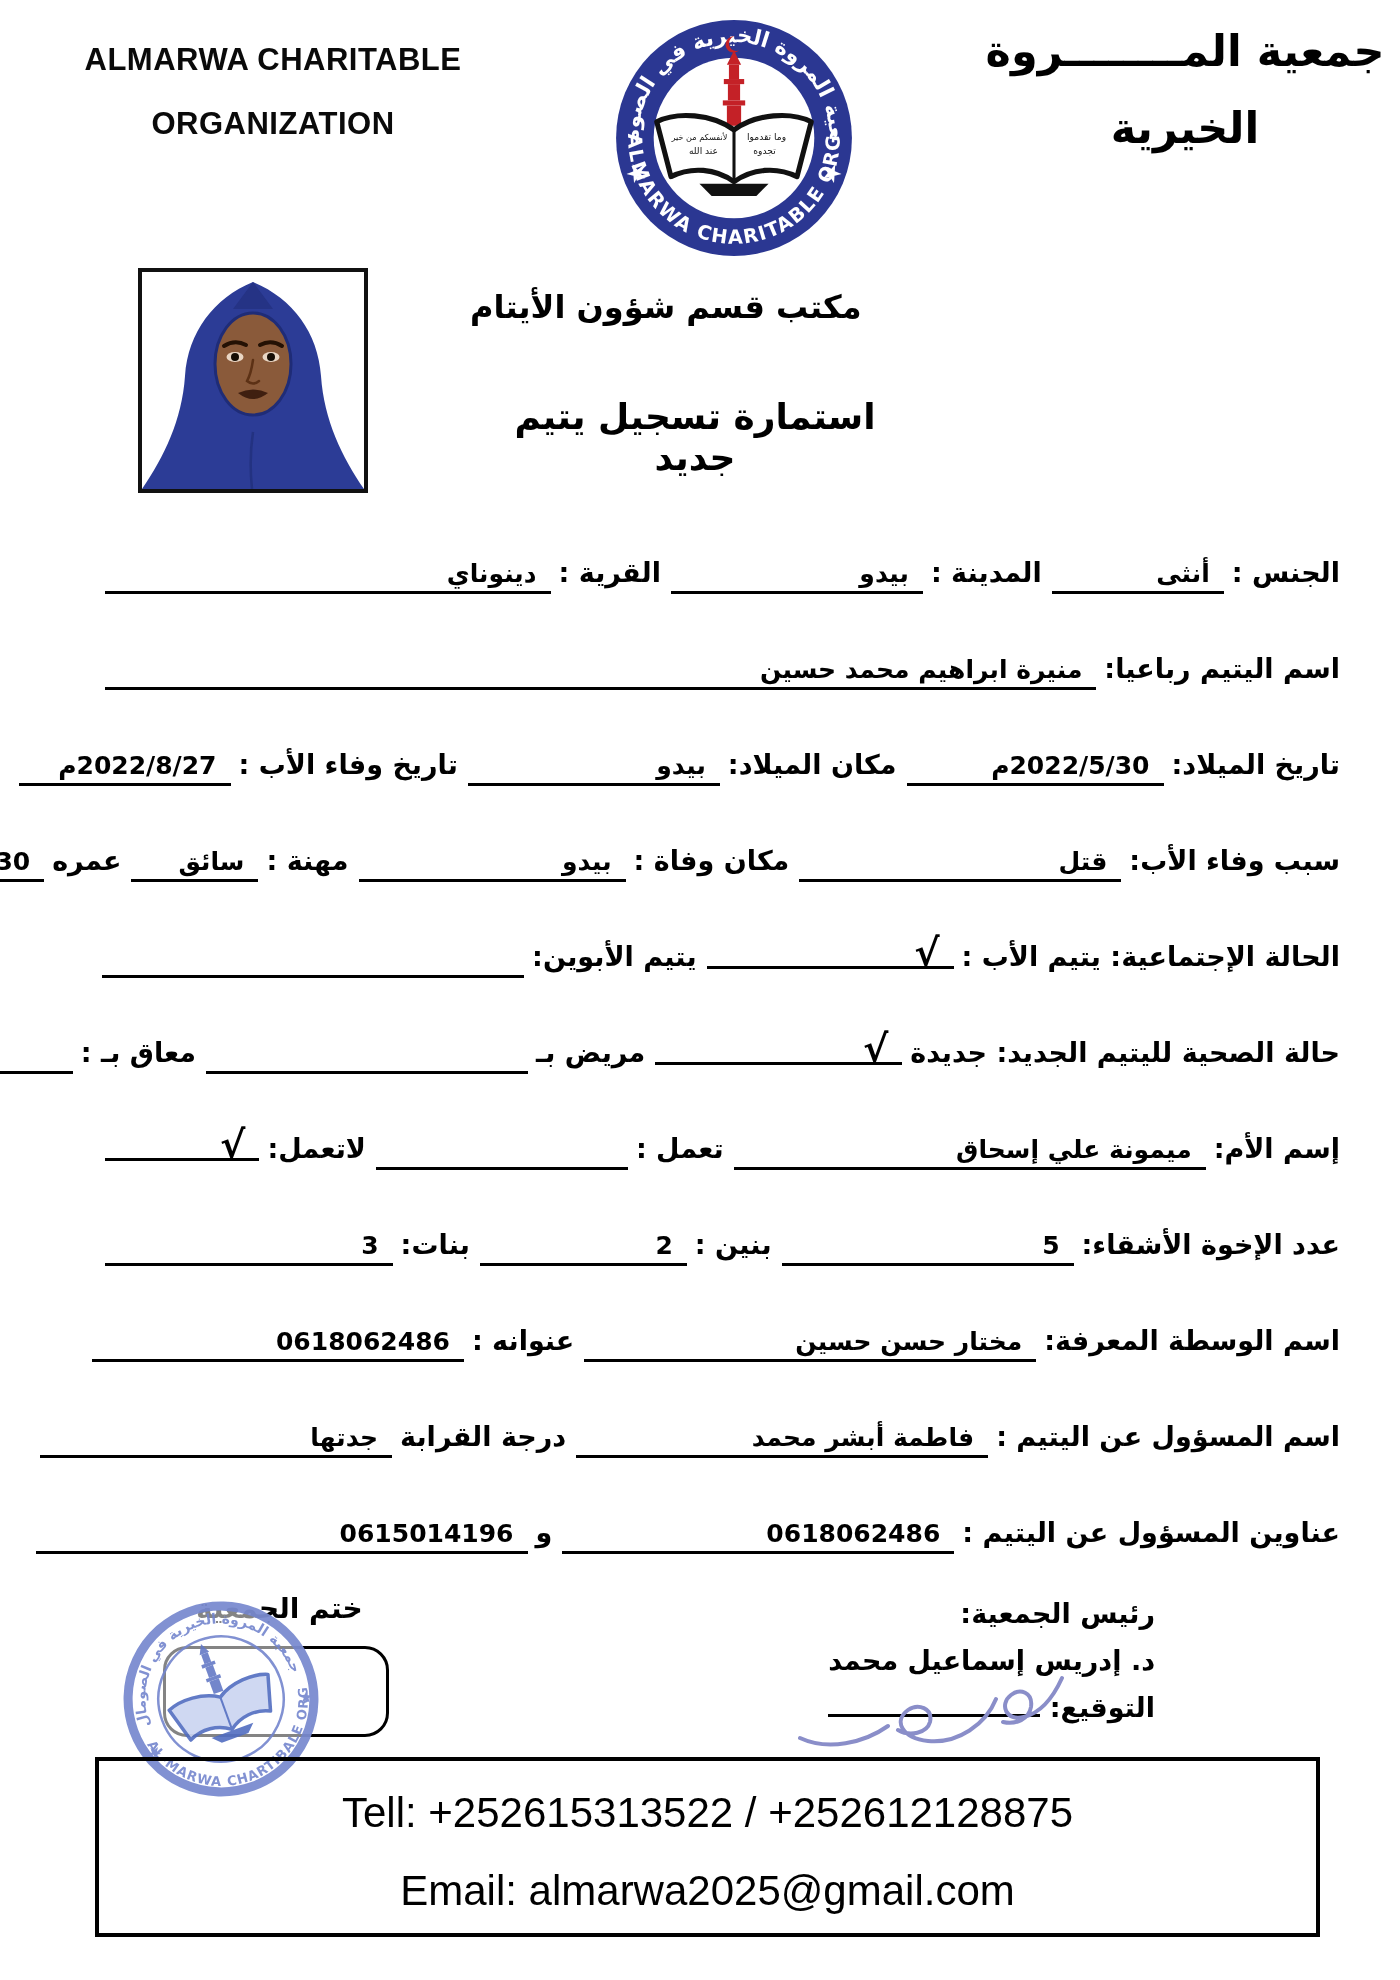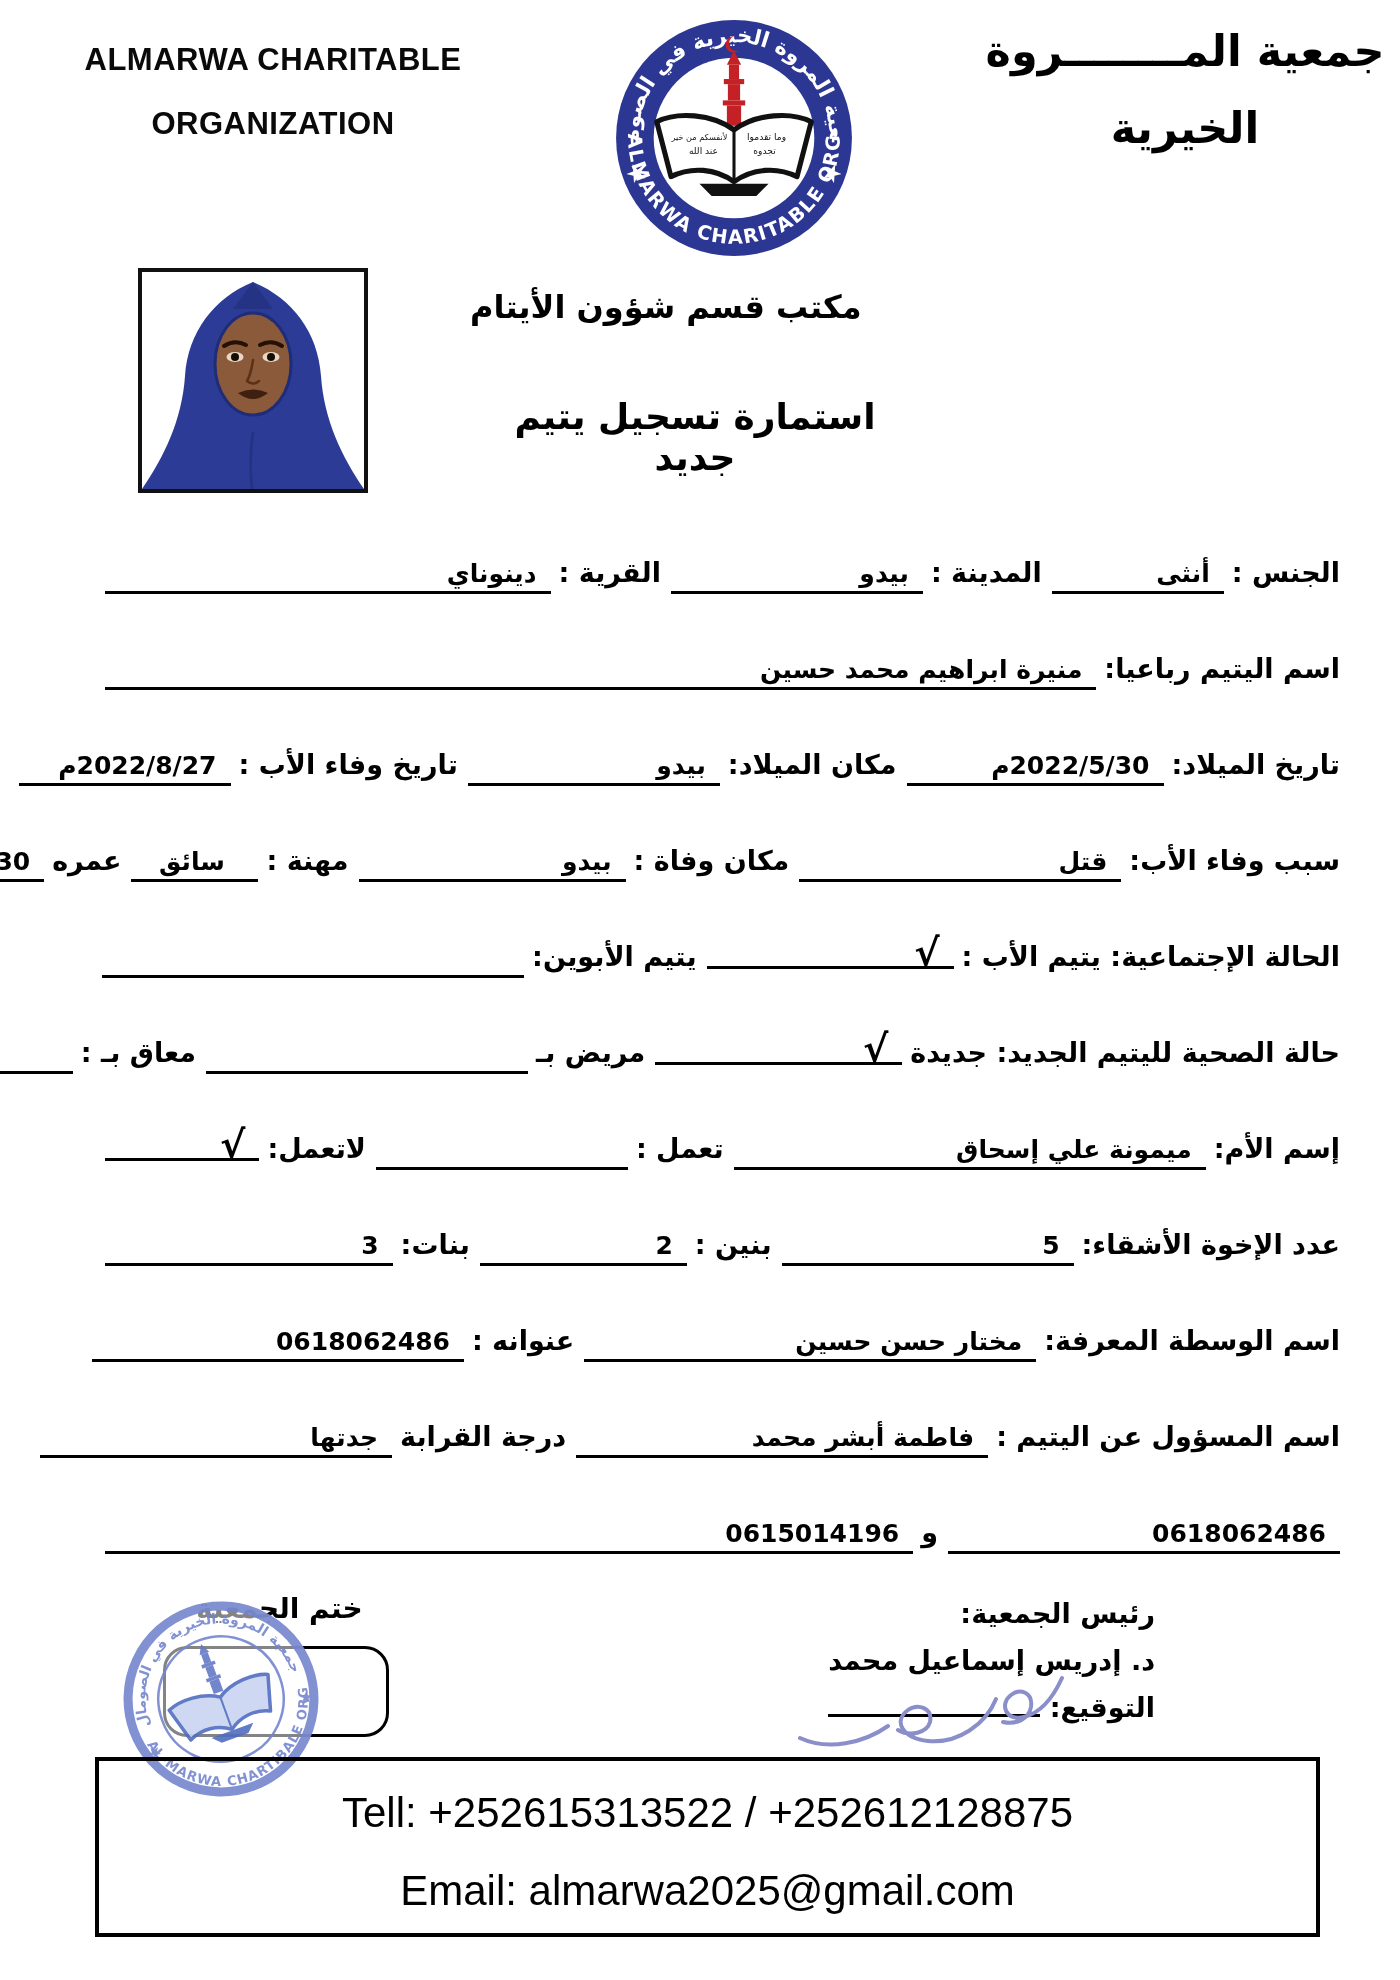--- a/index.html
+++ b/index.html
@@ -147,21 +147,21 @@
       <span class="line" style="min-width: 230px;">بيدو</span>
       <span class="label">تاريخ وفاء الأب :</span>
       <span class="line grow" style="min-width: 190px;">2022/8/27م</span>
     </div>
     <div class="row">
       <span class="label">سبب وفاء الأب:</span>
       <span class="line" style="min-width: 300px;">قتل</span>
       <span class="label">مكان وفاة :</span>
       <span class="line" style="min-width: 245px;">بيدو</span>
       <span class="label">مهنة :</span>
-      <span class="line" style="min-width: 105px; text-align: center;">سائق</span>
+      <span class="line" style="min-width: 105px;">سائق</span>
       <span class="label">عمره</span>
       <span class="line grow" style="min-width: 150px;">30</span>
     </div>
     <div class="row">
       <span class="label">الحالة الإجتماعية: يتيم الأب :</span>
       <span class="line check" style="min-width: 225px;">√</span>
       <span class="label">يتيم الأبوين:</span>
       <span class="line" style="min-width: 400px;">&nbsp;</span>
     </div>
     <div class="row">
@@ -194,20 +194,21 @@
       <span class="label">عنوانه :</span>
       <span class="line grow" style="min-width: 350px;">0618062486</span>
     </div>
     <div class="row">
       <span class="label">اسم المسؤول عن اليتيم :</span>
       <span class="line" style="min-width: 390px;">فاطمة أبشر محمد</span>
       <span class="label">درجة القرابة</span>
       <span class="line grow" style="min-width: 330px;">جدتها</span>
     </div>
     <div class="row">
+      <span class="label">عناوين المسؤول عن اليتيم :</span>
       <span class="line" style="min-width: 370px;">0618062486</span>
       <span class="label">و</span>
       <span class="line grow" style="min-width: 470px;">0615014196</span>
     </div>
   </div>
 
 <div class="chairman">
   <div>رئيس الجمعية:</div>
   <div>د. إدريس إسماعيل محمد</div>
   <div>

